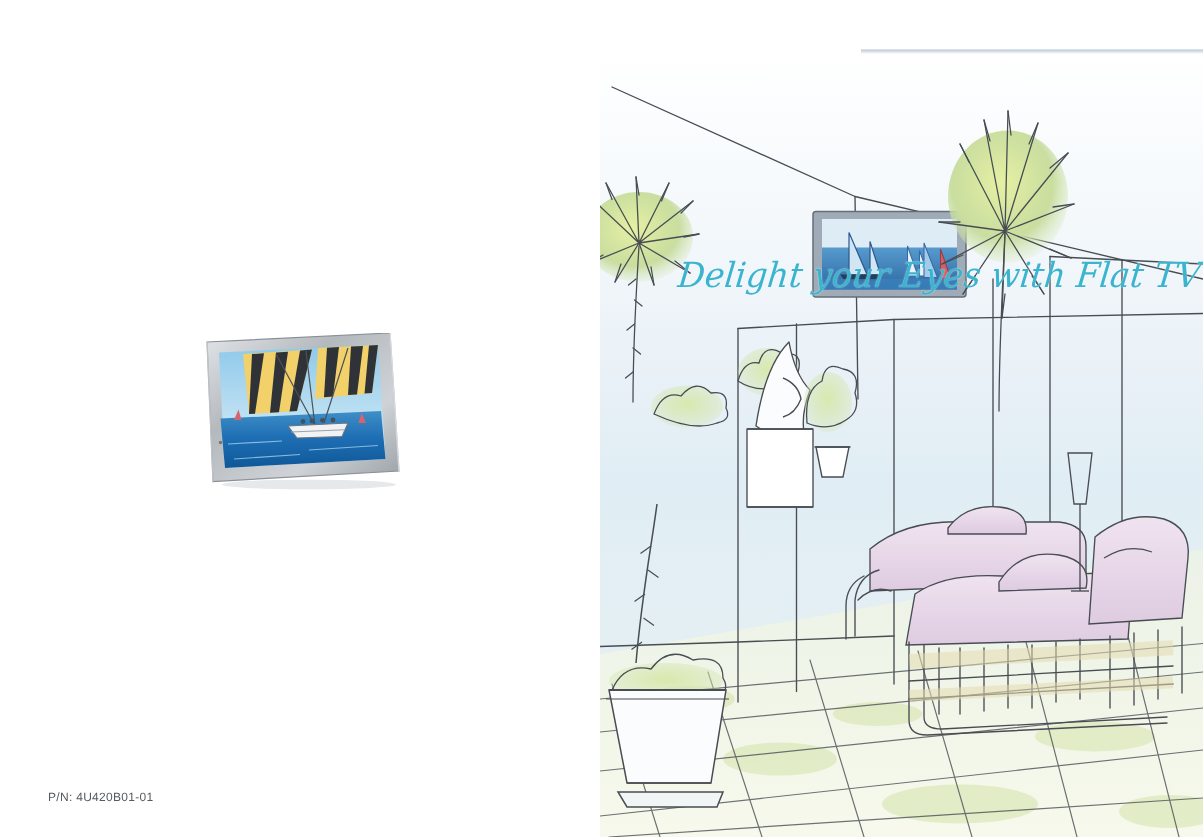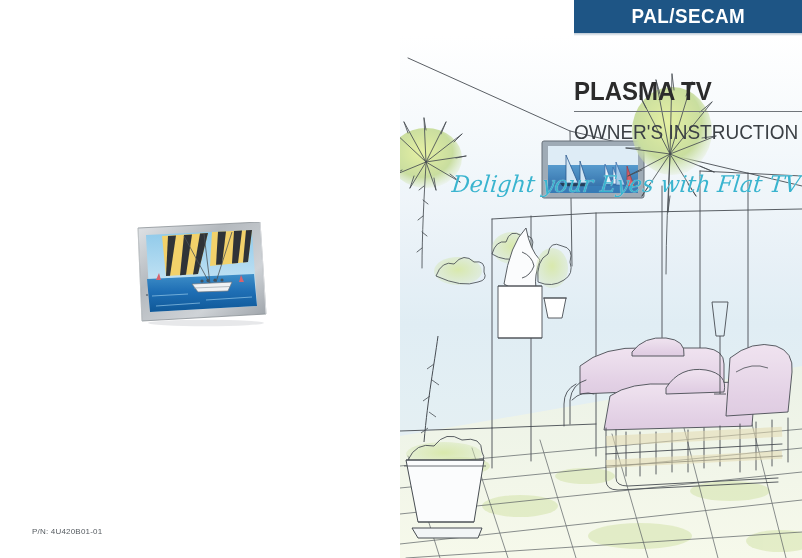--- a/index.html
+++ b/index.html
@@ -134,23 +134,20 @@
     color: #555b60;
     font-family: "Liberation Sans", sans-serif;
     letter-spacing: 0.2px;
   }
 </style>
 </head>
 <body>
 
 <div id="cover">
 
-  <div class="banner">
-    <span class="banner-label">PAL/SECAM</span>
-  </div>
   <div class="banner-shadow"></div>
 
   <div class="illus">
     <svg width="402" height="522" viewBox="0 0 402 522" xmlns="http://www.w3.org/2000/svg">
       <defs>
         <linearGradient id="skyG" x1="0" y1="0" x2="0" y2="1">
           <stop offset="0%" stop-color="#ffffff"></stop>
           <stop offset="28%" stop-color="#f0f6fa"></stop>
           <stop offset="55%" stop-color="#dfecf4"></stop>
           <stop offset="100%" stop-color="#e8f2f2"></stop>
@@ -343,25 +340,20 @@
         <path d="M12 492 L82 492 L78 502 L18 502 Z" fill="#f2f5f6" stroke="#3c4248" stroke-width="1"></path>
         <path d="M18 486 L74 486" stroke="#3c4248" stroke-width="0.9" fill="none"></path>
       </g>
 
       <rect x="0" y="0" width="402" height="522" fill="#ffffff" opacity="0.06"></rect>
     </svg>
   </div>
 
   <div class="tagline">Delight your Eyes with Flat TV</div>
 
-  <div class="title-block">
-    <div class="title-main">PLASMA TV</div>
-    <div class="title-rule"></div>
-    <div class="title-sub">OWNER'S INSTRUCTION</div>
-  </div>
 
   <div class="tv-photo">
     <svg width="134" height="106" viewBox="0 0 134 106" xmlns="http://www.w3.org/2000/svg">
       <defs>
         <linearGradient id="bezelG" x1="0" y1="0" x2="1" y2="1">
           <stop offset="0%" stop-color="#e2e5e8"></stop>
           <stop offset="35%" stop-color="#b4b9be"></stop>
           <stop offset="70%" stop-color="#cfd3d7"></stop>
           <stop offset="100%" stop-color="#9aa0a6"></stop>
         </linearGradient>

